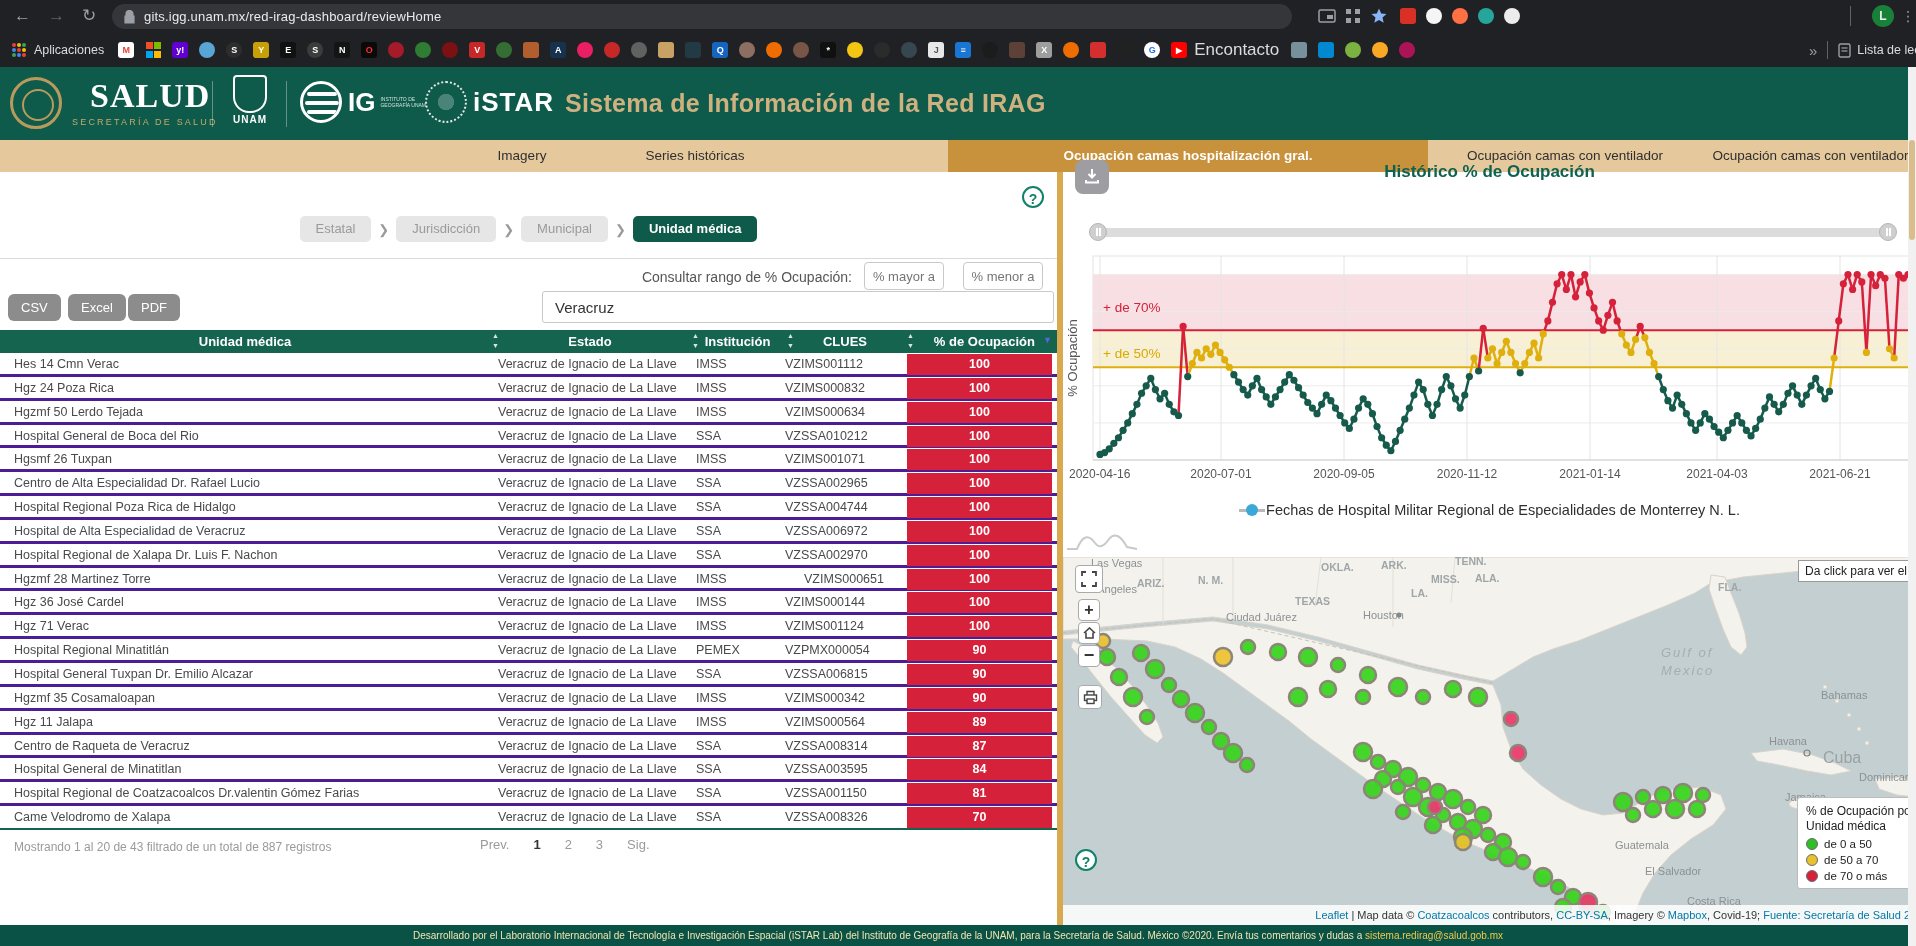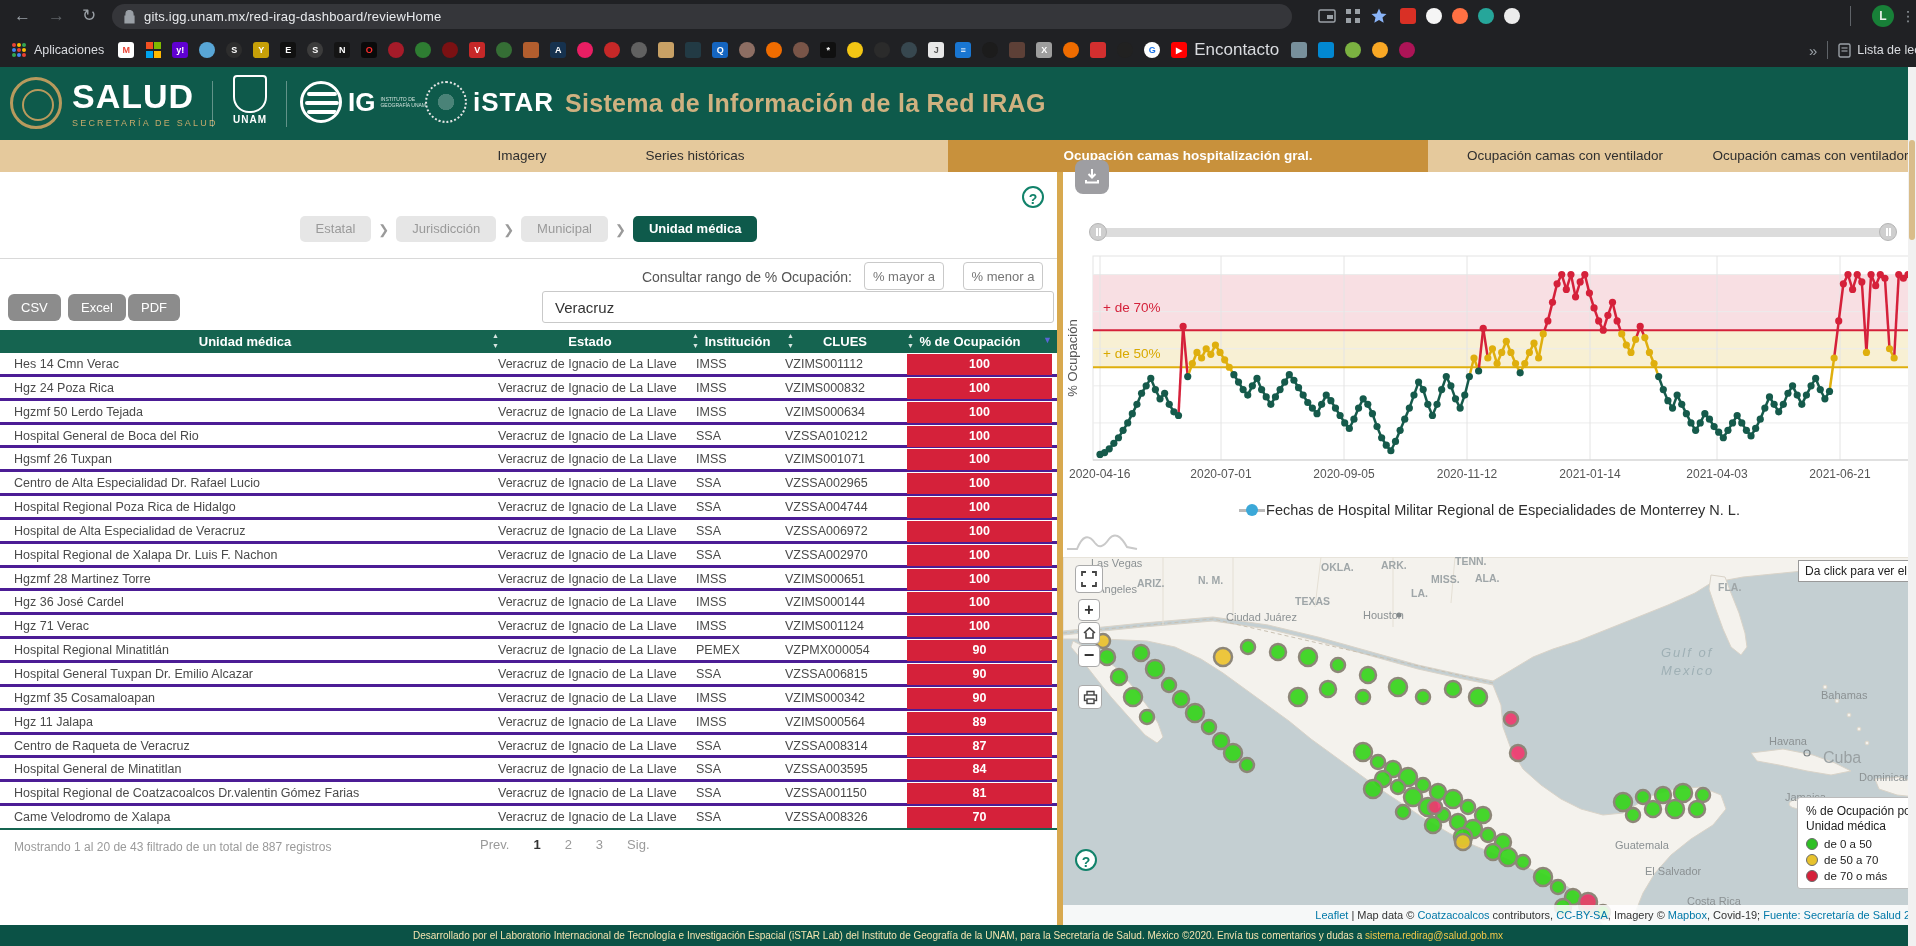--- a/index.html
+++ b/index.html
@@ -19,21 +19,21 @@
   #appslabel{color:#dadce0;font-size:12.5px;margin:0 14px 0 8px;}
   .fav{width:16px;height:16px;margin-right:11px;flex:0 0 auto;display:flex;align-items:center;justify-content:center;font-size:9px;font-weight:bold;color:#fff;}
   .fav.c{border-radius:50%;} .fav.s{border-radius:3px;}
   .fav-label{color:#dadce0;font-size:17px;margin:0 12px 0 -4px;white-space:nowrap;}
   #bm-right{position:absolute;right:-26px;top:0;height:34px;display:flex;align-items:center;color:#9aa0a6;}
   
   #appheader{position:absolute;left:0;top:67px;width:1916px;height:73px;background:#0e5a4b;}
   #saludseal{position:absolute;left:10px;top:10px;width:52px;height:52px;border:3px solid #b89a5d;border-radius:50%;box-sizing:border-box;}
   #saludseal:after{content:"";position:absolute;left:9px;top:9px;width:28px;height:28px;border:2px solid #b89a5d;border-radius:50%;}
   #saludtxt{position:absolute;left:72px;top:10px;color:#fff;}
-  #saludtxt .big{font-family:Liberation Sans, sans-serif;font-size:34px;font-weight:bold;letter-spacing:1px;}
+  #saludtxt .big{font-family:Liberation Serif, serif;font-size:34px;font-weight:bold;letter-spacing:1px;margin-left:18px;}
   #saludtxt .sub{color:#c5a96b;font-size:9px;letter-spacing:2.2px;margin-top:2px;}
   .hdr-sep{position:absolute;top:14px;width:1px;height:46px;background:rgba(255,255,255,.35);}
   #unamlogo{position:absolute;left:228px;top:8px;width:44px;text-align:center;color:#fff;}
   #unamshield{width:34px;height:38px;border:2px solid #fff;border-radius:4px 4px 16px 16px;margin:0 auto;box-sizing:border-box;}
   #unamlogo .t{font-size:10px;font-weight:bold;letter-spacing:1px;margin-top:1px;}
   #iglogo{position:absolute;left:300px;top:14px;display:flex;align-items:center;color:#fff;}
   #igcircle{width:42px;height:42px;border-radius:50%;border:3px solid #fff;box-sizing:border-box;position:relative;overflow:hidden;}
   #igcircle i{position:absolute;left:4px;width:30px;height:4px;background:#fff;border-radius:2px;}
   #iglogo .t{font-size:26px;font-weight:bold;margin-left:6px;}
   #iglogo .tiny{font-size:5px;line-height:6px;margin-left:5px;color:#cfe0da;}
@@ -277,21 +277,21 @@
     <input id="searchbox" value="Veracruz" style="">
     <div id="tblheader">
         <div class="th" style="left: 0px; width: 490px;">Unidad médica</div>
         <span class="sort" style="left: 492px;">▲<br>▼</span>
         <div class="th" style="left: 490px; width: 200px;">Estado</div>
         <span class="sort" style="left: 692px;">▲<br>▼</span>
         <div class="th" style="left: 690px; width: 95px;">Institución</div>
         <span class="sort" style="left: 787px;">▲<br>▼</span>
         <div class="th" style="left: 785px; width: 120px;">CLUES</div>
         <span class="sort" style="left: 907px;">▲<br>▼</span>
-        <div class="th" style="left: 905px; width: 130px;">% de Ocupación</div>
+        <div class="th" style="left: 905px; width: 130px; text-align: right;">% de Ocupación</div>
         <span class="sort" style="font-size: 9px; color: rgb(90, 102, 214); top: 5px; left: 1043px;">▼</span>
       </div>
     <div id="tblbody">
         <div class="trow">
           <div class="td" style="left: 14px; width: 470px;">Hes 14 Cmn Verac</div>
           <div class="td" style="left: 498px; width: 195px;">Veracruz de Ignacio de La Llave</div>
           <div class="td" style="left: 696px; width: 85px;">IMSS</div>
           <div class="td" style="left: 785px; width: 118px;">VZIMS001112</div>
           <div class="pctbox">100</div>
         </div>
@@ -348,21 +348,21 @@
           <div class="td" style="left: 14px; width: 470px;">Hospital Regional de Xalapa Dr. Luis F. Nachon</div>
           <div class="td" style="left: 498px; width: 195px;">Veracruz de Ignacio de La Llave</div>
           <div class="td" style="left: 696px; width: 85px;">SSA</div>
           <div class="td" style="left: 785px; width: 118px;">VZSSA002970</div>
           <div class="pctbox">100</div>
         </div>
         <div class="trow">
           <div class="td" style="left: 14px; width: 470px;">Hgzmf 28 Martinez Torre</div>
           <div class="td" style="left: 498px; width: 195px;">Veracruz de Ignacio de La Llave</div>
           <div class="td" style="left: 696px; width: 85px;">IMSS</div>
-          <div class="td" style="left: 785px; width: 118px;">VZIMS000651</div>
+          <div class="td" style="left: 785px; width: 118px; text-align: center;">VZIMS000651</div>
           <div class="pctbox">100</div>
         </div>
         <div class="trow">
           <div class="td" style="left: 14px; width: 470px;">Hgz 36 José Cardel</div>
           <div class="td" style="left: 498px; width: 195px;">Veracruz de Ignacio de La Llave</div>
           <div class="td" style="left: 696px; width: 85px;">IMSS</div>
           <div class="td" style="left: 785px; width: 118px;">VZIMS000144</div>
           <div class="pctbox">100</div>
         </div>
         <div class="trow">
@@ -441,20 +441,21 @@
 
   <div id="vdivider"></div>
 
   <div id="chartpanel">
     <button id="dlbtn">
       <svg width="16" height="16" viewBox="0 0 16 16">
           <path d="M8 1 V9 M4.5 6 L8 9.5 L11.5 6" stroke="#fff" stroke-width="2" fill="none"></path>
           <path d="M2 12 v2.5 h12 V12" stroke="#fff" stroke-width="2" fill="none"></path>
         </svg>
     </button>
+    <div id="charttitle">Histórico % de Ocupación</div>
     <div id="slider">
       <div class="sl-handle" style="left:-4px;"></div>
       <div class="sl-handle" style="right:-4px;"></div>
     </div>
     <svg id="chartsvg" width="853" height="250" style="position:absolute;left:0;top:74px;">
         <rect x="30" y="10" width="823" height="204" fill="#fff" stroke="#e3e3e3" stroke-width="1"></rect>
         <rect x="30" y="28.54545454545456" width="823" height="55.636363636363626" fill="#f8dfe3"></rect>
         <rect x="30" y="84.18181818181819" width="823" height="37.09090909090909" fill="#f8f0d4"></rect>
         <line x1="30" y1="176.9090909090909" x2="853" y2="176.9090909090909" stroke="#ececec" stroke-width="1"></line>
         <line x1="30" y1="139.8181818181818" x2="853" y2="139.8181818181818" stroke="#ececec" stroke-width="1"></line>

